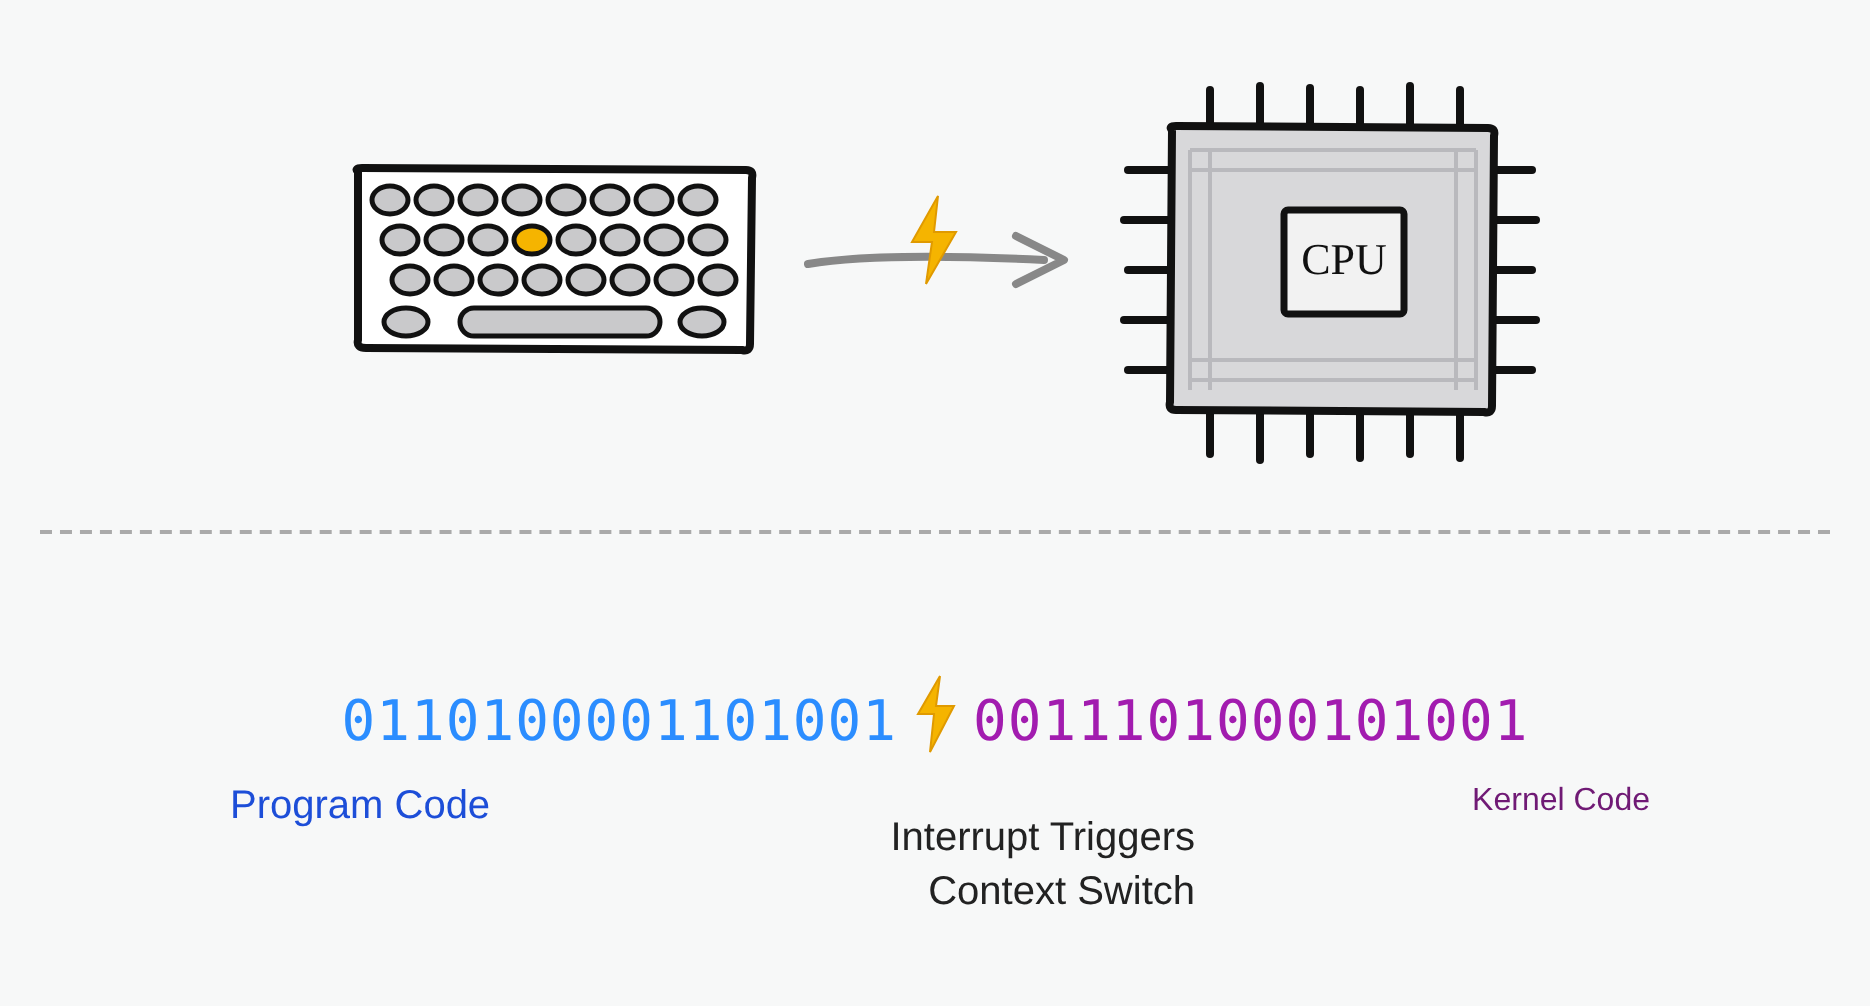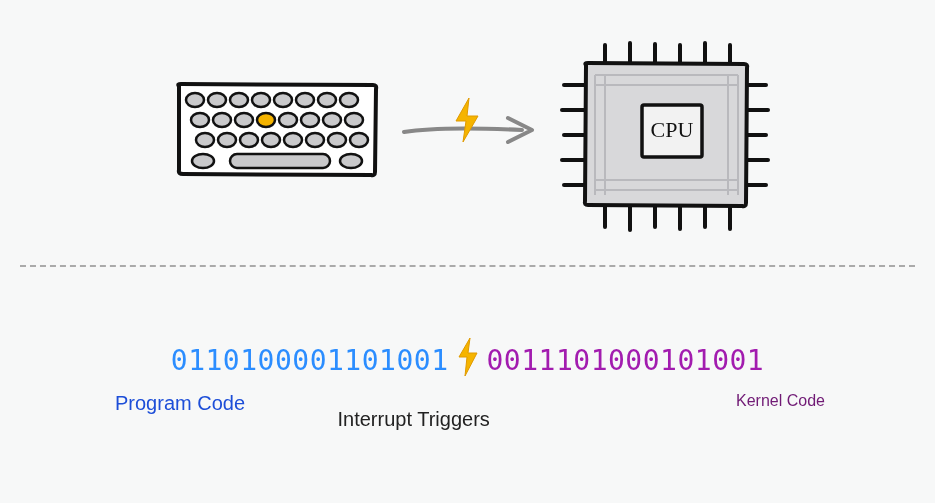--- a/index.html
+++ b/index.html
@@ -78,21 +78,21 @@
     color: #1d4ed8;
     font-size: 20px;
   }
   .label-kernel {
     position: absolute;
     right: 110px;
     color: #701a75;
     font-size: 16px;
   }
   .label-interrupt {
-    text-align: left;
+    text-align: right;
     color: #222;
     font-size: 20px;
     line-height: 1.35;
     margin: 0 auto;
     width: 260px;
     padding-top: 14px;
   }
 </style>
 </head>
 <body>
@@ -200,15 +200,16 @@
         <path d="M13 1 L2 20 L10 20 L8 39 L20 16 L11 16 Z" fill="#f5b400" stroke="#e09a00" stroke-width="1"></path>
       </svg>
     </span>
     <span class="kernel-binary">0011101000101001</span>
   </div>
   <div class="labels-row">
     <div class="label-program">Program Code</div>
     <div class="label-kernel">Kernel Code</div>
     <div class="label-interrupt">
       <div>Interrupt Triggers</div>
+      <div>Context Switch</div>
     </div>
   </div>
 </div>
 
 </body></html>

